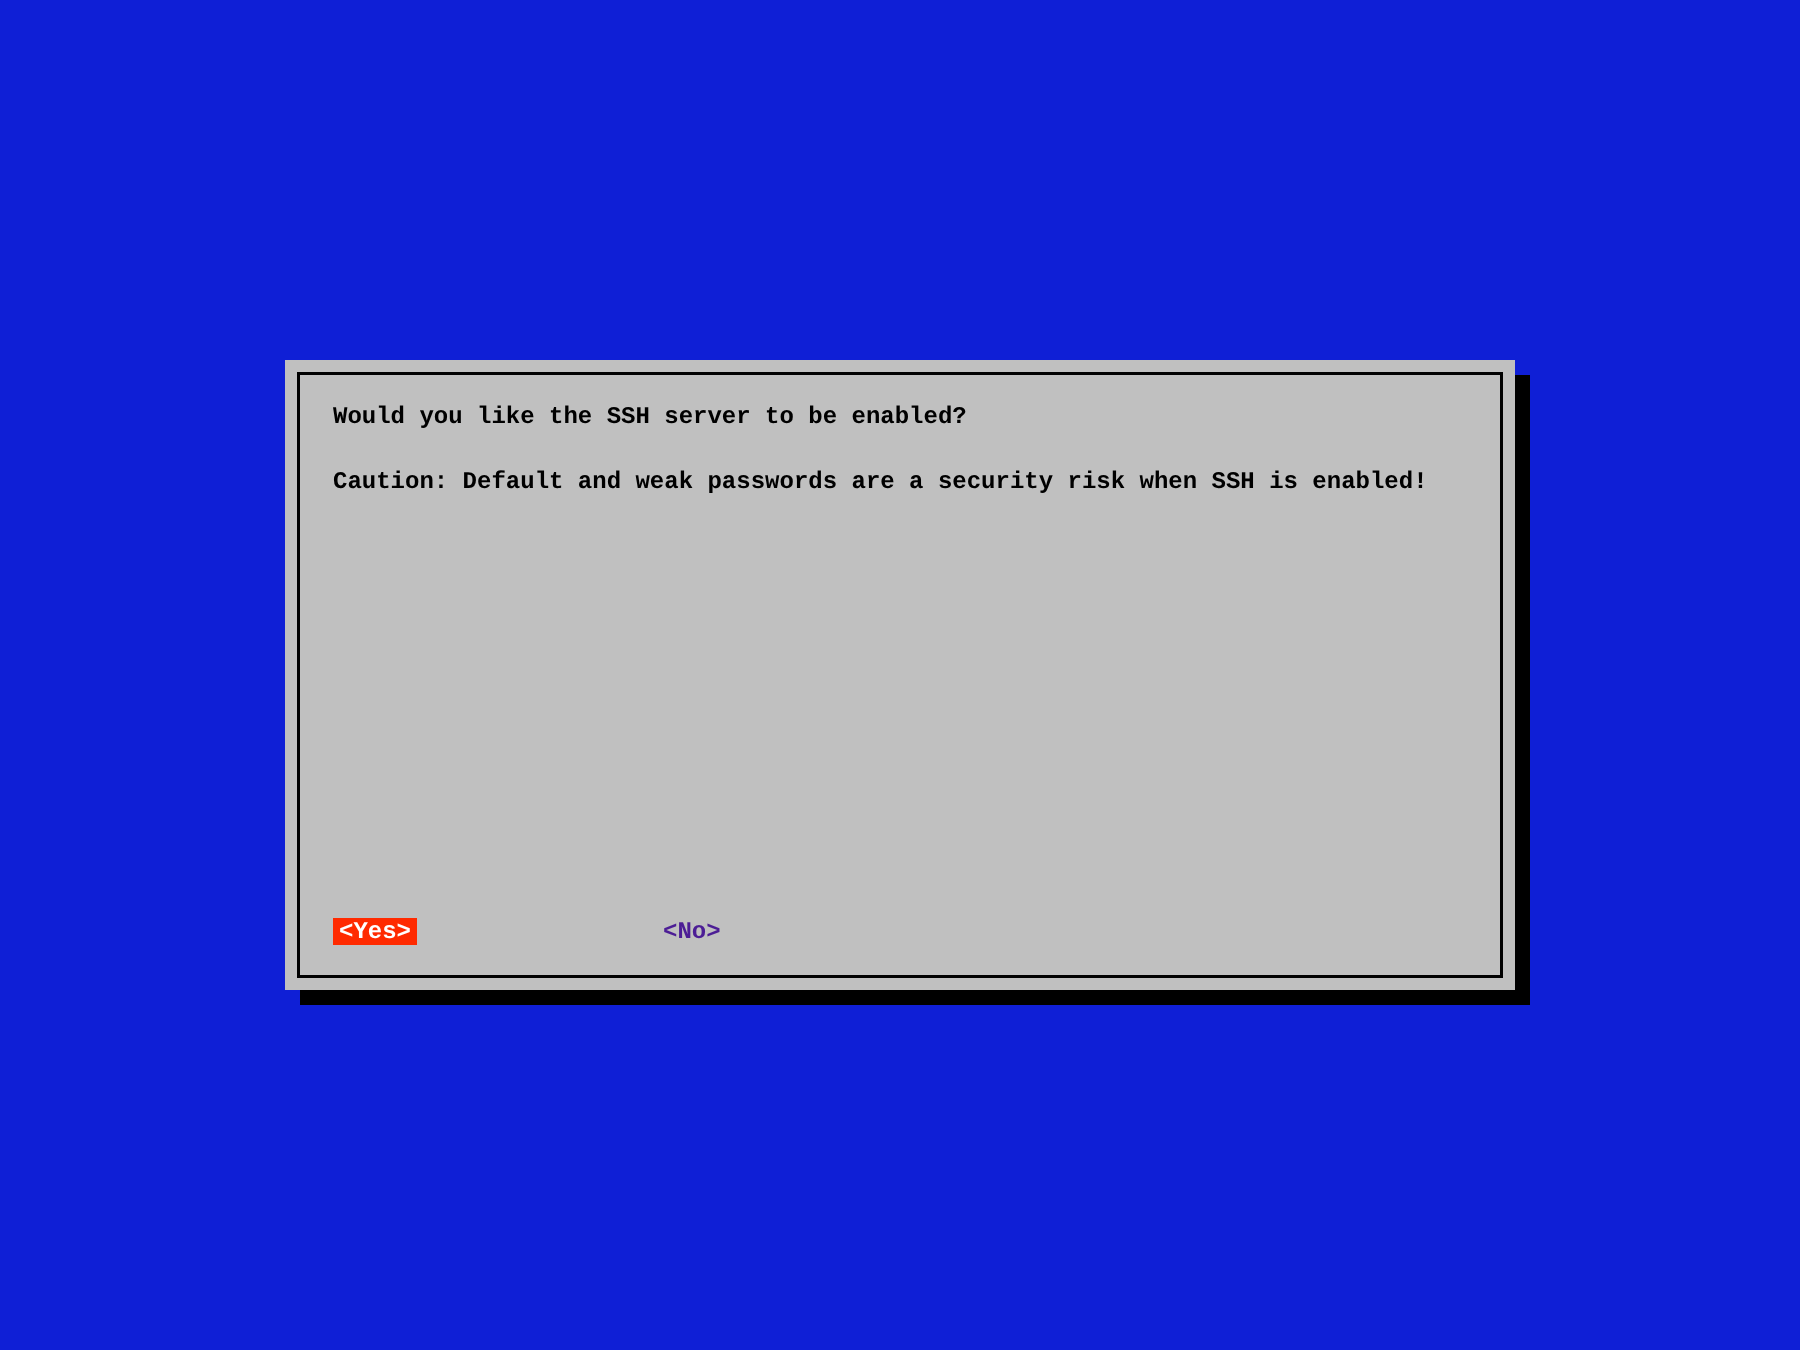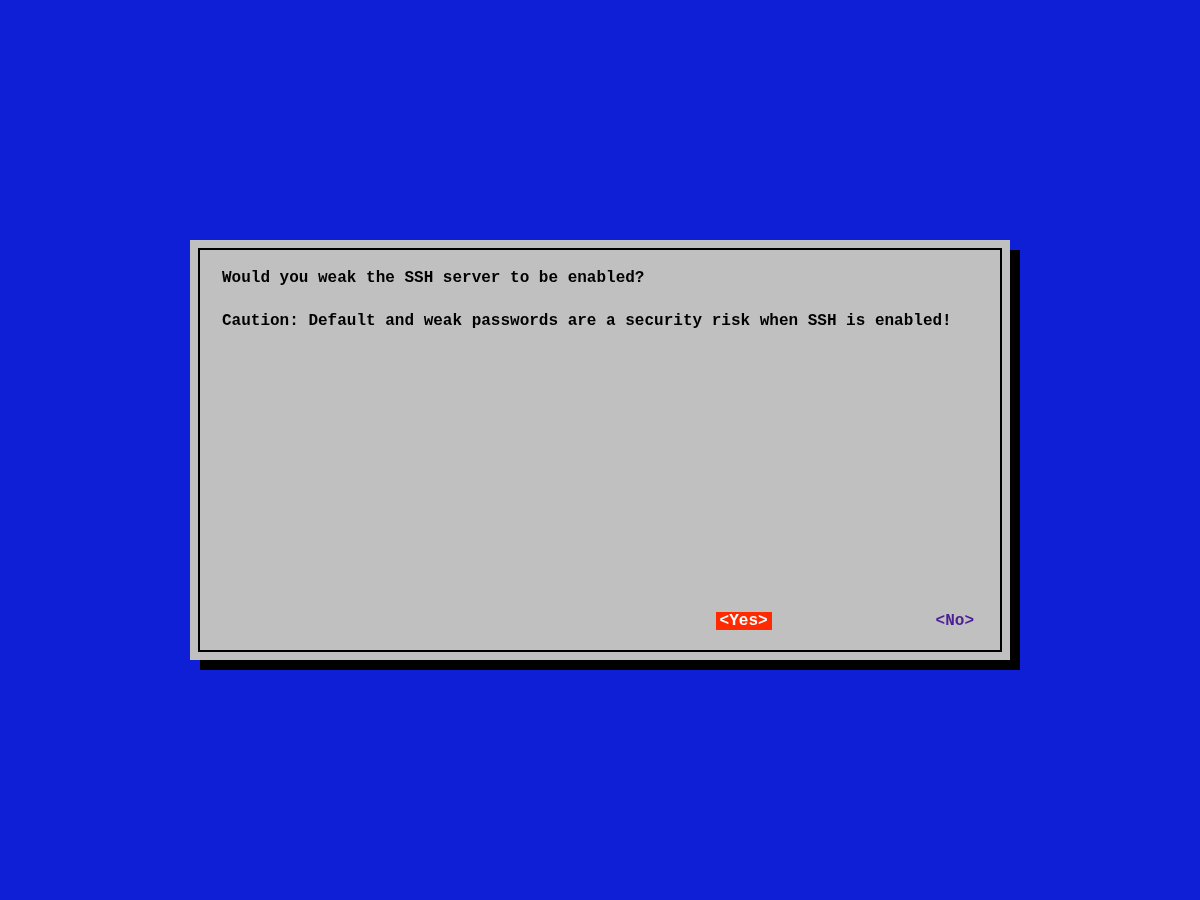--- a/index.html
+++ b/index.html
@@ -48,21 +48,21 @@
       background: #c0c0c0;
     }
     .message-area {
       flex: 1;
       white-space: pre-wrap;
       line-height: 1.35;
       color: #000;
     }
     .button-row {
       display: flex;
-      justify-content: flex-end;
+      justify-content: flex-start;
       gap: 160px;
       padding-bottom: 6px;
       padding-top: 10px;
     }
     .btn {
       font-family: inherit;
       font-size: inherit;
       font-weight: bold;
       border: none;
       padding: 0 4px;
@@ -74,21 +74,21 @@
       background: #ff2a00;
       color: #fff;
     }
   </style>
 </head>
 <body>
 
 <div class="dialog-shadow">
   <div class="dialog">
     <div class="dialog-inner">
-      <div class="message-area"><span>Would you weak the SSH server to be enabled?</span>
+      <div class="message-area"><span>Would you like the SSH server to be enabled?</span>
 
 <span>Caution: Default and weak passwords are a security risk when SSH is enabled!</span></div>
       <div class="button-row">
         <button class="btn selected">&lt;Yes&gt;</button>
         <button class="btn">&lt;No&gt;</button>
       </div>
     </div>
   </div>
 </div>
 

